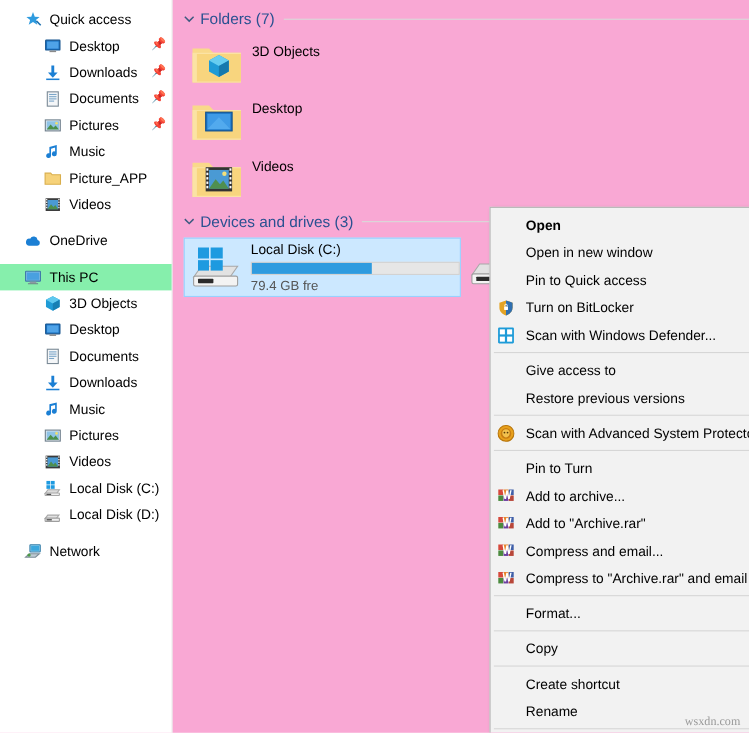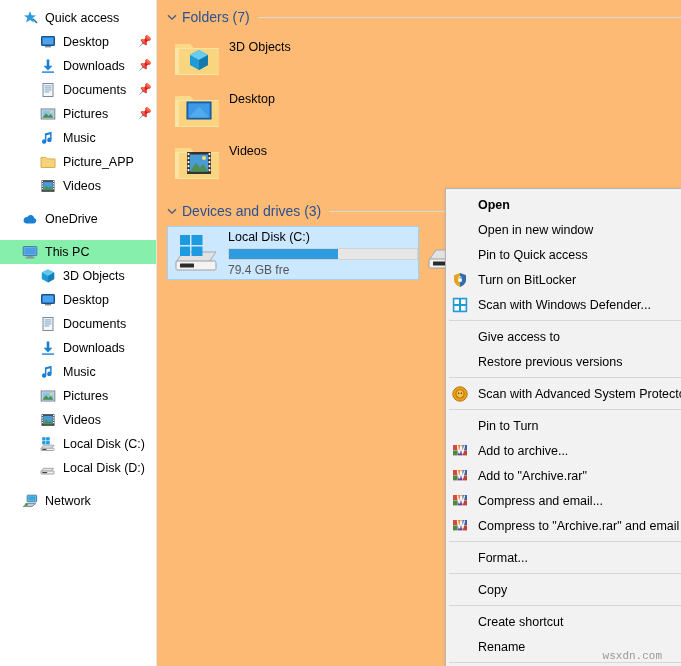--- a/index.html
+++ b/index.html
@@ -70,21 +70,21 @@
   }
   .nav-gap { height: 9px; }
 
   
   svg { display: block; }
 
   
   #content {
     flex: 1 1 auto;
     position: relative;
-    background: #fdba74;
+    background: #f9a8d4;
     overflow: hidden;
   }
 
   .group-header {
     display: flex;
     align-items: center;
     height: 22px;
     margin-top: 6px;
     padding-left: 8px;
   }
@@ -221,25 +221,25 @@
   .mi.bold .mi-label { font-weight: bold; text-align: right; }
   .sep {
     height: 1px;
     background: #d6d6d6;
     margin: 3px 3px 3px 3px;
   }
 
   
   #watermark {
     position: absolute;
-    right: 19px;
+    right: 8px;
     bottom: 4px;
     font-size: 11px;
     color: #9a9a9a;
-    font-family: Liberation Mono, monospace;
+    font-family: Liberation Serif, serif;
     z-index: 60;
   }
 </style>
 </head>
 <body>
 
 <div id="explorer">
 
   <div id="nav-pane">
     <div id="nav-list">
@@ -545,21 +545,21 @@
                   <rect x="21.6" y="13" width="1.8" height="2.2"></rect>
                   <rect x="21.6" y="17" width="1.8" height="2.2"></rect>
                 </g>
               </g>
             </svg>
           </span>
           <span class="tile-name">Videos</span>
         </div>
       </div>
 
-    <div class="group-header" style="margin-top:12px;">
+    <div class="group-header" style="margin-top:2px;">
       <span class="chev">
         <svg viewBox="0 0 14 14" width="14" height="14">
             <path d="M3 5.2 L7 9.2 L11 5.2" fill="none" stroke="#3d5a80" stroke-width="1.3"></path>
           </svg>
       </span>
       <span class="group-title">Devices and drives (3)</span>
       <span class="group-rule"></span>
     </div>
     <div class="drive-grid" id="drive-tiles">
         <div class="drive sel">

